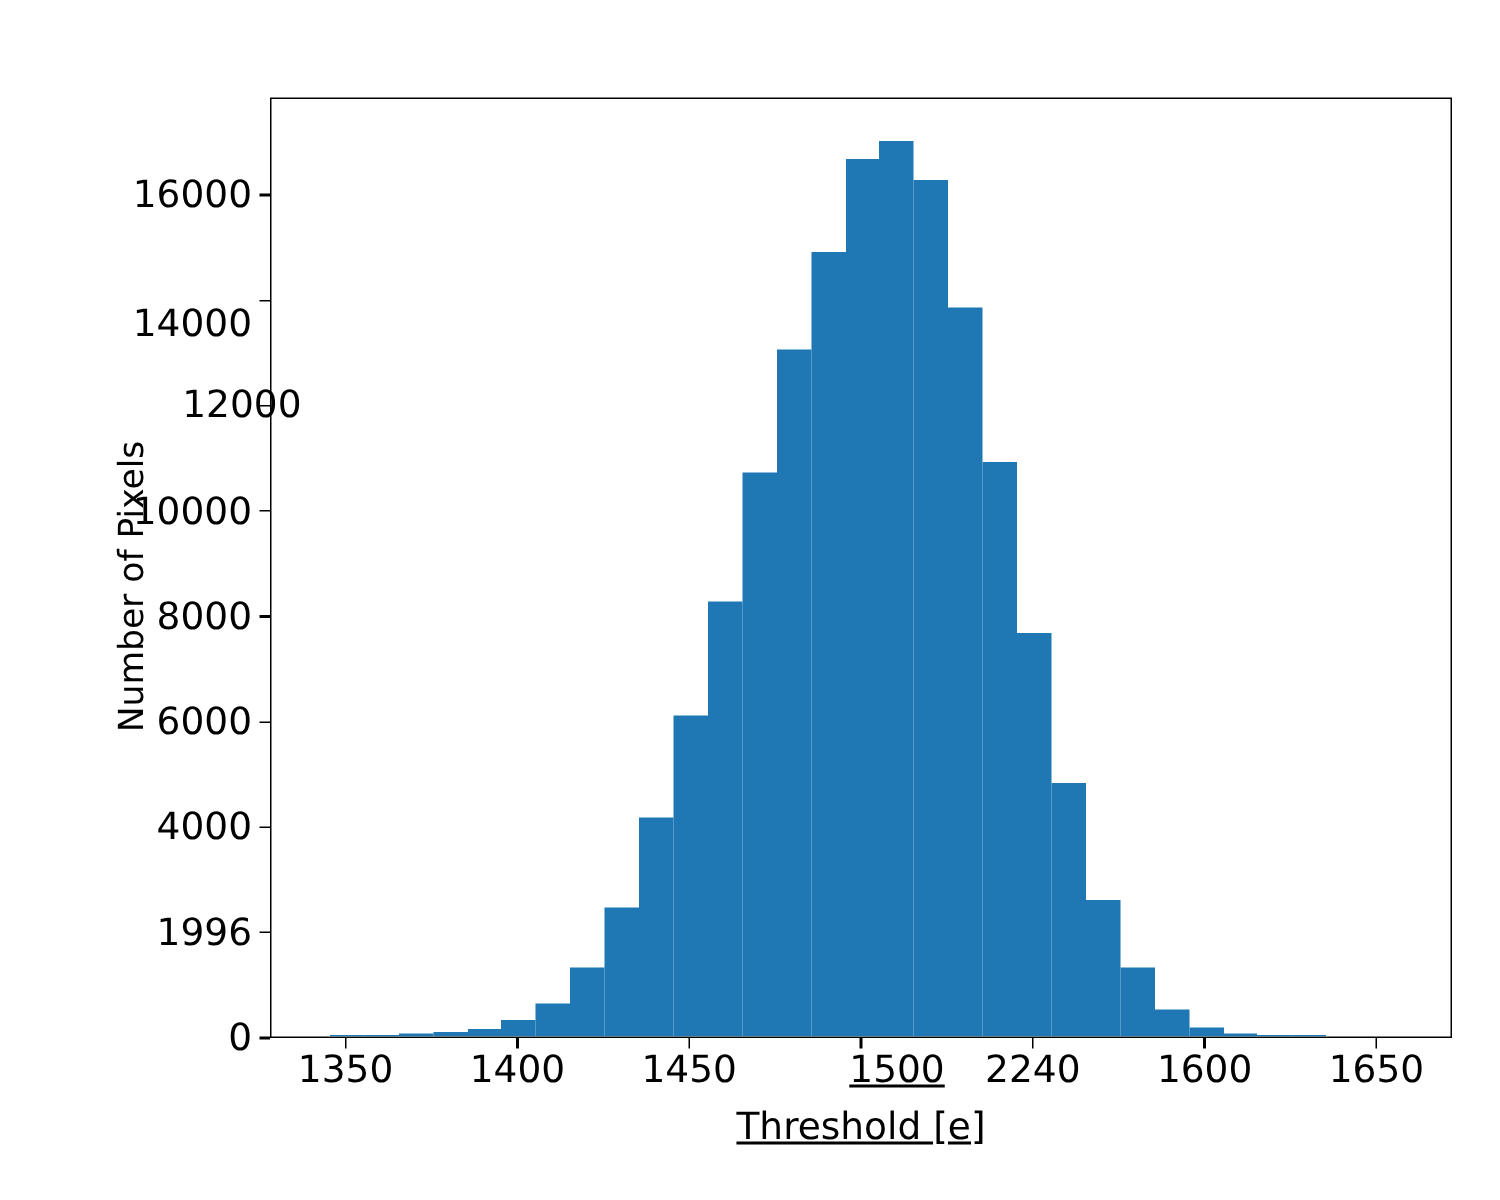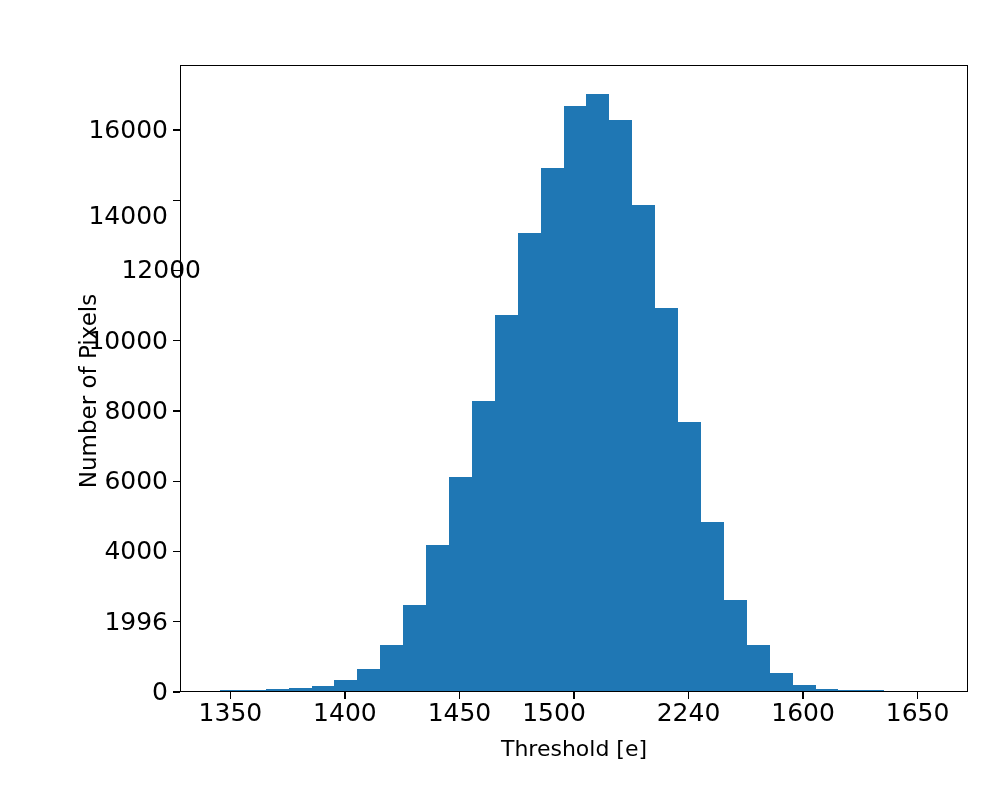--- a/index.html
+++ b/index.html
@@ -83,22 +83,23 @@
     width: 1.3px;
     height: 7px;
     background: #000000;
   }
   #xlabel {
     position: absolute;
     left: 180px;
     top: 736px;
     width: 788px;
     text-align: center;
-    font-size: 22px;
+    font-size: 25px;
     white-space: nowrap;
+    text-decoration: underline;
   }
   #ylabel {
     position: absolute;
     left: -62px;
     top: 378px;
     width: 300px;
     text-align: center;
     font-size: 23px;
     transform: rotate(-90deg);
     white-space: nowrap;
@@ -166,21 +167,21 @@
       <div class="ytick-label" style="right: 832px; top: 116.983px;">16000</div>
     </div>
   <div class="tick-layer" id="xtick-layer">
       <div class="xtick-mark" style="left: 229.745px;"></div>
       <div class="xtick-label" style="left: 180.395px; width: 100px;">1350</div>
       <div class="xtick-mark" style="left: 344.28px;"></div>
       <div class="xtick-label" style="left: 294.93px; width: 100px;">1400</div>
       <div class="xtick-mark" style="left: 458.815px;"></div>
       <div class="xtick-label" style="left: 409.465px; width: 100px;">1450</div>
       <div class="xtick-mark" style="left: 573.35px;"></div>
-      <div class="xtick-label" style="left: 504px; width: 100px;">1500</div>
+      <div class="xtick-label" style="left: 548px; width: 100px; text-decoration: underline;">1500</div>
       <div class="xtick-mark" style="left: 687.885px;"></div>
       <div class="xtick-label" style="left: 638.535px; width: 100px;">2240</div>
       <div class="xtick-mark" style="left: 802.42px;"></div>
       <div class="xtick-label" style="left: 753.07px; width: 100px;">1600</div>
       <div class="xtick-mark" style="left: 916.955px;"></div>
       <div class="xtick-label" style="left: 867.605px; width: 100px;">1650</div>
     </div>
 
   <div id="xlabel">Threshold [e]</div>
   <div id="ylabel">Number of Pixels</div>

